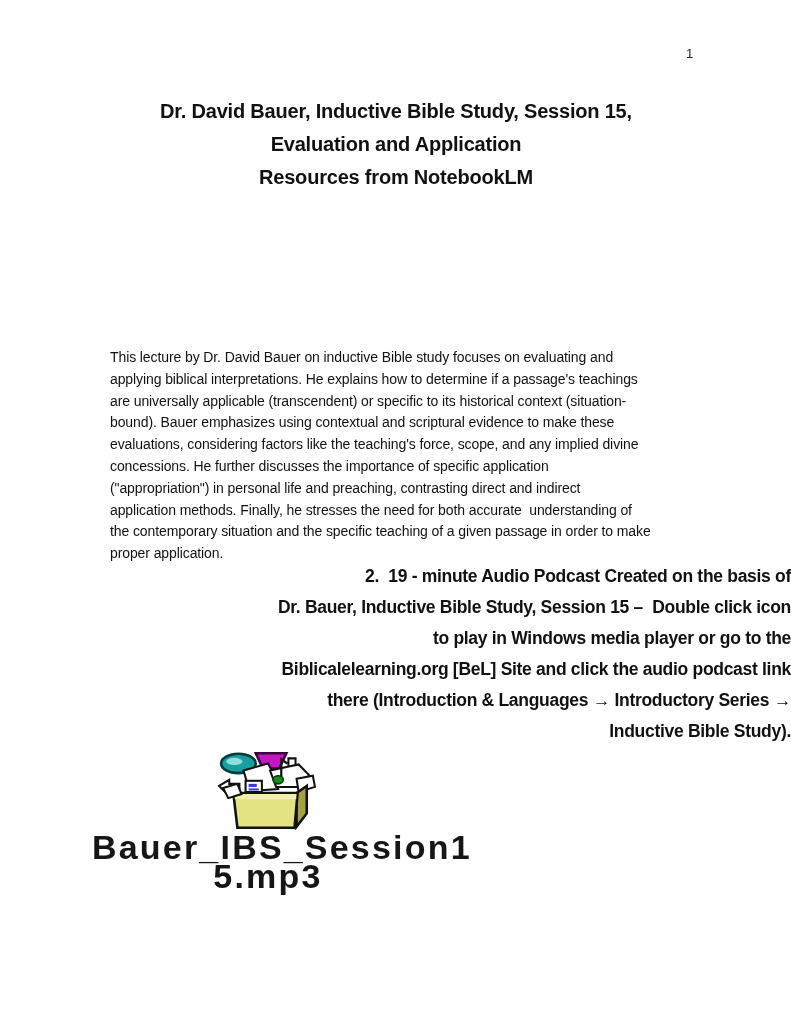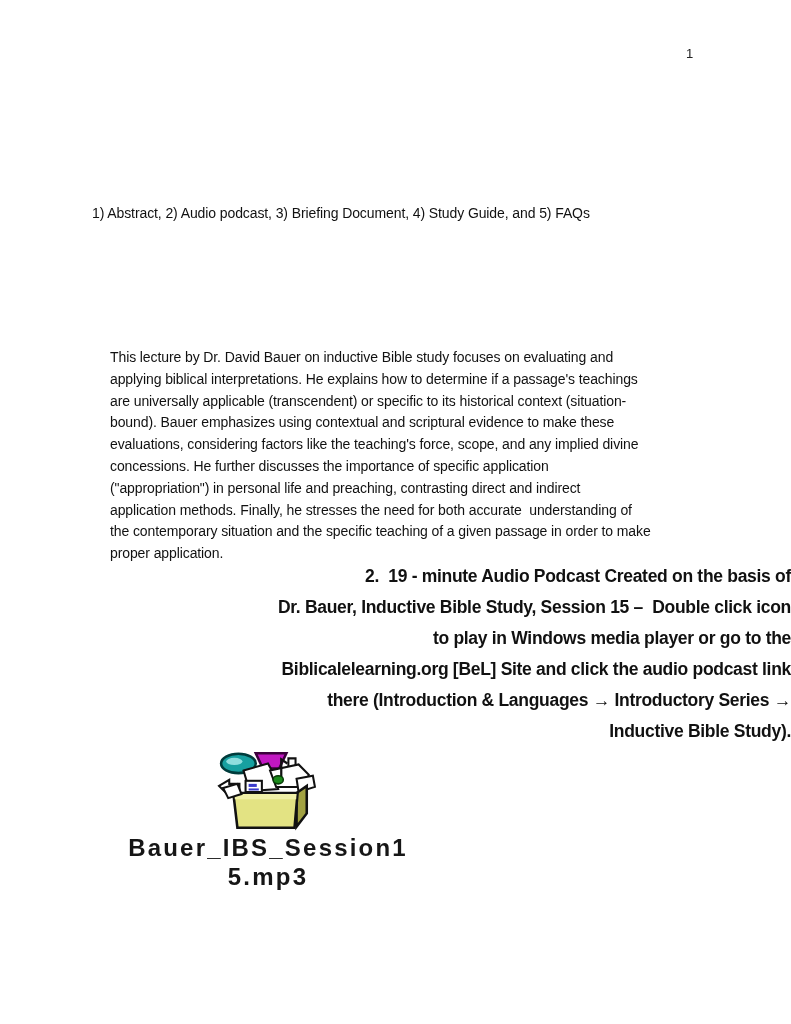--- a/index.html
+++ b/index.html
@@ -85,36 +85,38 @@
     cursor: pointer;
   }
   .media-icon {
     display: block;
     margin: 0 auto;
     width: 102px;
     height: 82px;
   }
   .filename {
     margin-top: 1px;
-    font-size: 24px;
+    font-size: 34px;
     line-height: 29px;
     font-weight: 700;
     letter-spacing: 2.2px;
     color: #161616;
   }
 </style>
 </head>
 <body>
 
 <div class="page">
 
   <div class="page-number">1</div>
 
+  <h1 class="doc-title lines">Dr. David Bauer, Inductive Bible Study, Session 15,
+Evaluation and Application
+Resources from NotebookLM</h1>
 
-  <p class="contents-line lines">1) Abstract, 2) Audio podcast, 3) Briefing Document, 4) Study Guide, and 5) FAQs</p>
 
 
   <p class="body-text lines">This lecture by Dr. David Bauer on inductive Bible study focuses on evaluating and
 applying biblical interpretations. He explains how to determine if a passage's teachings
 are universally applicable (transcendent) or specific to its historical context (situation-
 bound). Bauer emphasizes using contextual and scriptural evidence to make these
 evaluations, considering factors like the teaching's force, scope, and any implied divine
 concessions. He further discusses the importance of specific application
 ("appropriation") in personal life and preaching, contrasting direct and indirect
 application methods. Finally, he stresses the need for both accurate  understanding of

